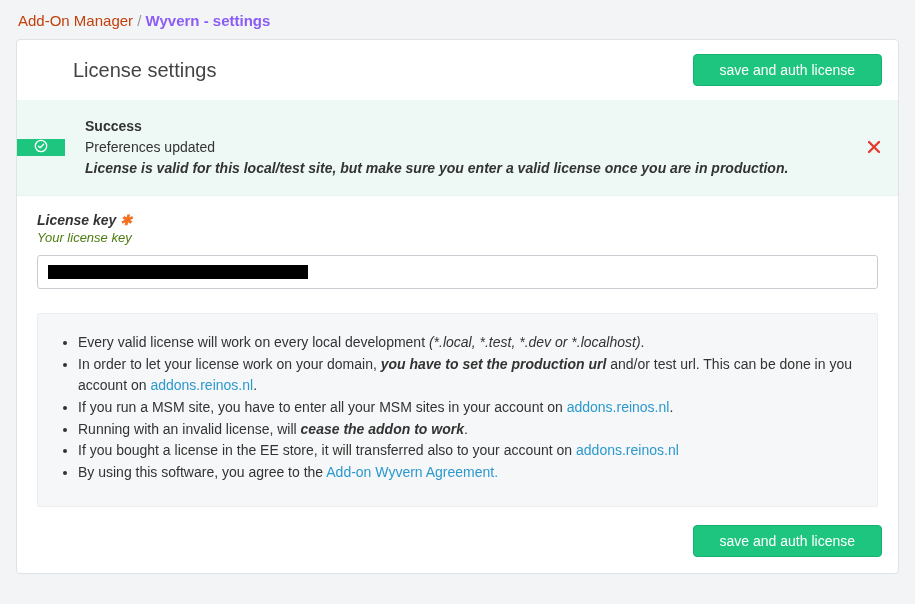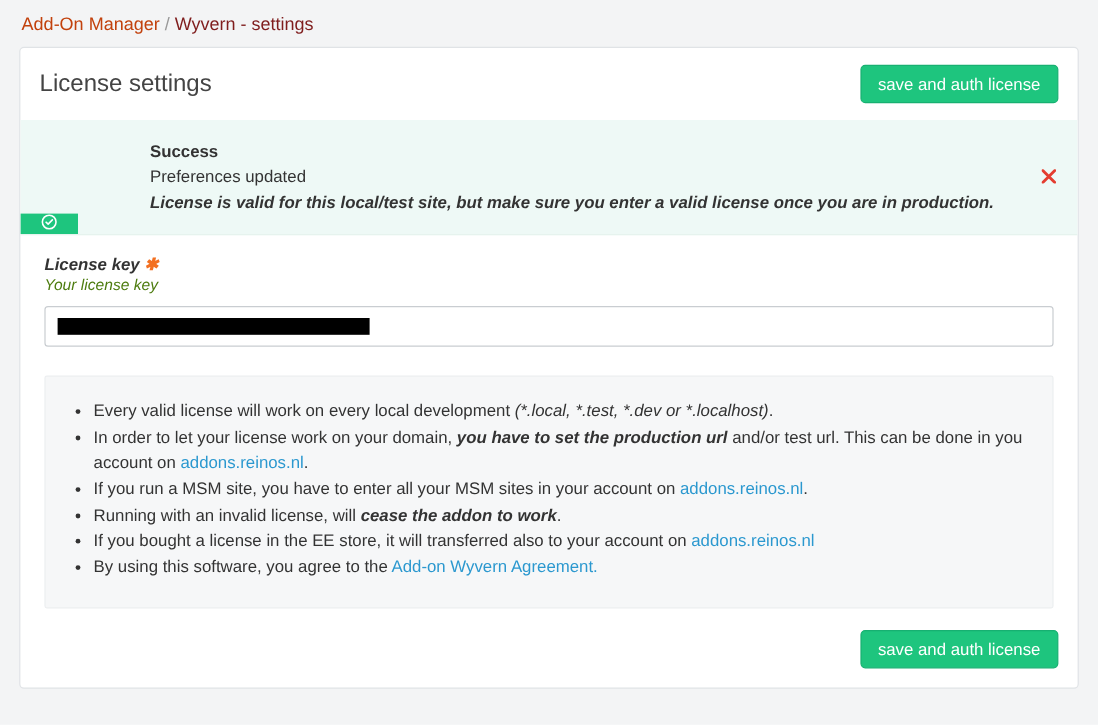--- a/index.html
+++ b/index.html
@@ -9,54 +9,54 @@
     font-size: 14px;
     color: #333;
     padding: 8px 16px 20px 16px;
   }
   .breadcrumb {
     font-size: 15px;
     padding: 4px 2px 10px 2px;
   }
   .breadcrumb a { color: #c2410c; text-decoration: none; }
   .breadcrumb .sep { color: #999; }
-  .breadcrumb .current { color: #7f1d1d; }
+  .breadcrumb .current { color: #8b5cf6; font-weight: bold; }
   .panel {
     background: #fff;
     border: 1px solid #e0e3e6;
     border-radius: 4px;
     overflow: hidden;
   }
   .panel-header {
     display: flex;
     align-items: center;
     justify-content: space-between;
     padding: 14px 16px;
   }
   .panel-header h1 {
     font-size: 20px;
     font-weight: 400;
     color: #444;
+    margin-left: 40px;
   }
   .btn-save {
     background: #1ec57e;
     color: #fff;
     border: 1px solid #17b071;
     border-radius: 4px;
-    padding: 7px 14px;
+    padding: 7px 26px;
     font-size: 14px;
     cursor: pointer;
   }
   .alert {
     display: flex;
-    align-items: flex-end;
+    align-items: center;
     background: #eef9f6;
     border-bottom: 1px solid #e6f3ee;
     position: relative;
-    gap: 40px;
   }
   .alert-icon-col {
     width: 48px;
     background: #1ec57e;
     display: flex;
     align-items: center;
     justify-content: center;
     flex-shrink: 0;
   }
   .alert-icon-col svg { width: 14px; height: 14px; }

